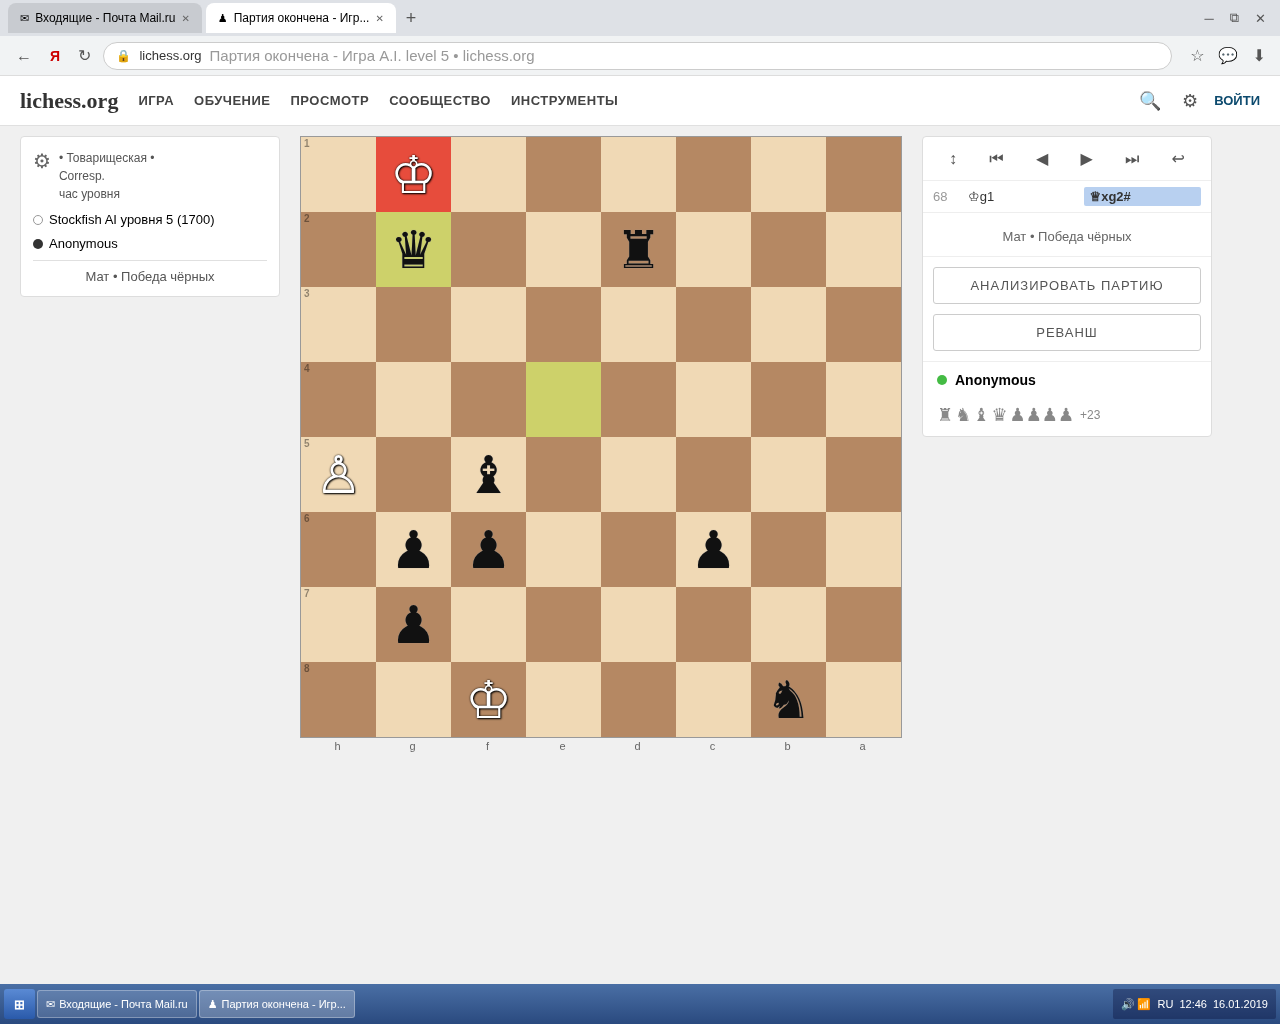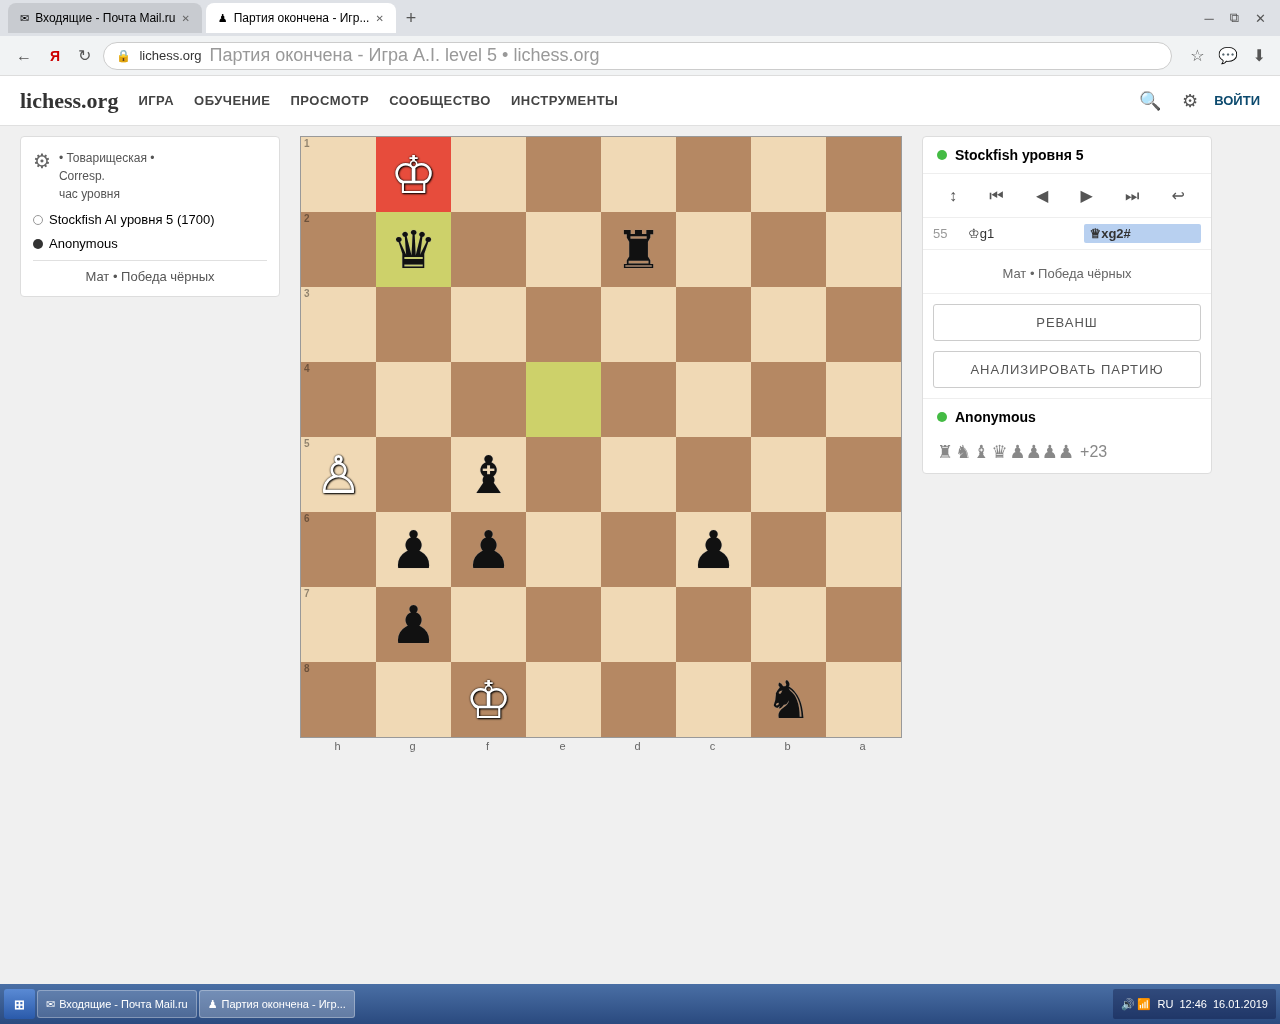--- a/index.html
+++ b/index.html
@@ -273,21 +273,21 @@
       font-size: 14px;
       font-weight: bold;
     }
     .captured-pieces {
       padding: 6px 14px 10px;
       display: flex;
       align-items: center;
       gap: 2px;
     }
     .cap-piece { font-size: 18px; color: #888; }
-    .cap-count { font-size: 16px; color: #888; margin-left: 4px; }
+    .cap-count { font-size: 12px; color: #888; margin-left: 4px; }
 
     
     .taskbar {
       position: fixed;
       bottom: 0;
       left: 0;
       right: 0;
       height: 40px;
       background: linear-gradient(to bottom, #4a6fa5, #2a4a7f);
       display: flex;
@@ -357,21 +357,21 @@
   <button class="nav-btn" style="font-size:13px;">✕</button>
 </div>
 
 <div class="browser-toolbar">
   <button class="nav-btn">←</button>
   <button class="nav-btn" style="color:#c00;font-weight:bold;font-size:14px;">Я</button>
   <button class="nav-btn">↻</button>
   <div class="address-bar">
     <span style="font-size:12px;color:#888;">🔒</span>
     <span style="color:#333;font-size:13px;">lichess.org</span>
-    <span style="color:#999;font-size:18px;">Партия окончена - Игра A.I. level 5 • lichess.org</span>
+    <span style="color:#999;font-size:15px;">Партия окончена - Игра A.I. level 5 • lichess.org</span>
   </div>
   <div class="toolbar-icons">
     <button class="toolbar-icon-btn">☆</button>
     <button class="toolbar-icon-btn">💬</button>
     <button class="toolbar-icon-btn">⬇</button>
   </div>
 </div>
 
 <div class="site-header">
   <div class="logo">lichess.org</div>
@@ -529,49 +529,45 @@
       <div class="file-tag">d</div>
       <div class="file-tag">c</div>
       <div class="file-tag">b</div>
       <div class="file-tag">a</div>
     </div>
   </div>
 
   <div class="right-panel">
     <div class="right-card">
 
-      <div class="player-header">
-        <div class="online-dot"></div>
-        <span>Stockfish уровня 5</span>
-      </div>
 
       <div class="move-nav">
         <button class="nav-arrow-btn">↕</button>
         <button class="nav-arrow-btn">⏮</button>
         <button class="nav-arrow-btn">◀</button>
         <button class="nav-arrow-btn">▶</button>
         <button class="nav-arrow-btn">⏭</button>
         <button class="nav-arrow-btn">↩</button>
       </div>
 
       <div class="moves-area">
         <div class="move-row">
-          <span class="move-num">55</span>
+          <span class="move-num">68</span>
           <span class="move-white">♔g1</span>
           <span class="move-black">♕xg2#</span>
         </div>
       </div>
 
       <div class="result-area">
         <div class="result-desc">Мат • Победа чёрных</div>
       </div>
 
+      <button class="action-btn">АНАЛИЗИРОВАТЬ ПАРТИЮ</button>
+
       <button class="action-btn">РЕВАНШ</button>
-
-      <button class="action-btn">АНАЛИЗИРОВАТЬ ПАРТИЮ</button>
 
       <div class="anonymous-player">
         <div class="online-dot"></div>
         <span>Anonymous</span>
       </div>
       <div class="captured-pieces">
         <span class="cap-piece">♜</span>
         <span class="cap-piece">♞</span>
         <span class="cap-piece">♝</span>
         <span class="cap-piece">♛</span>

